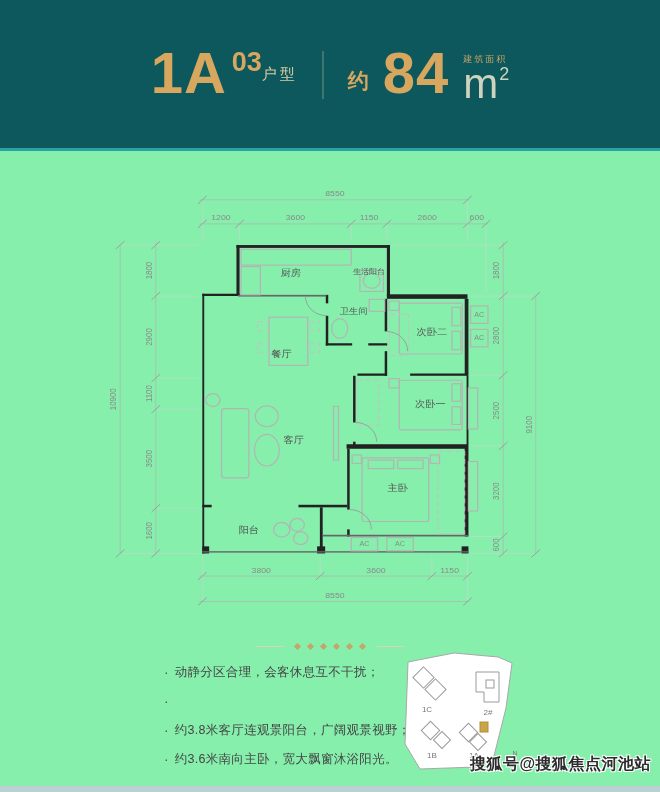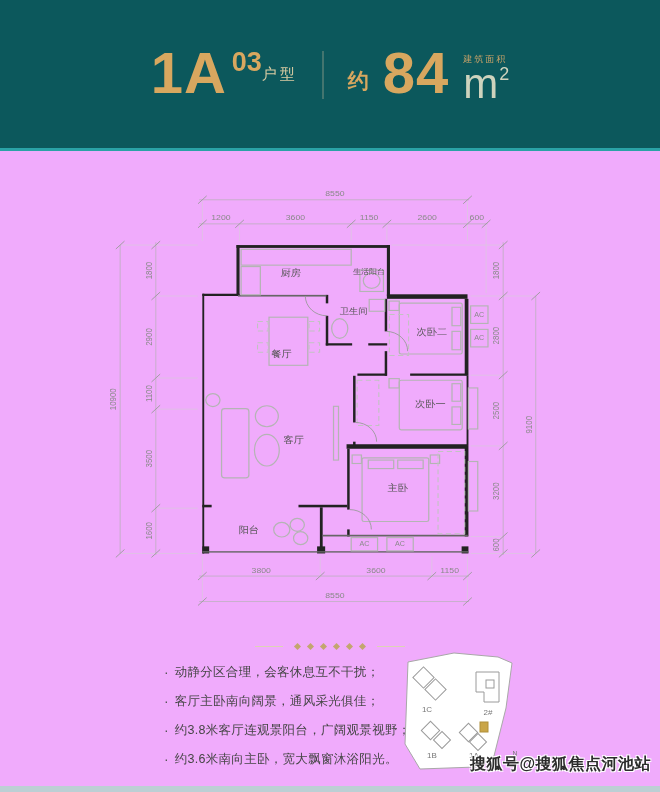--- a/index.html
+++ b/index.html
@@ -1,16 +1,16 @@
 <!DOCTYPE html>
 <html><head>
 <meta charset="utf-8">
 <style>
   html,body{margin:0;padding:0;background:#ffffff;font-family:"Liberation Sans",sans-serif;}
-  .page{position:relative;width:660px;height:792px;overflow:hidden;background:#f0abfc;}
+  .page{position:relative;width:660px;height:792px;overflow:hidden;background:#86efac;}
 
   
   .band{position:absolute;left:0;top:0;width:660px;height:148px;background:#0c585c;
         border-bottom:3px solid #2aa2a6;display:flex;align-items:center;justify-content:center;}
   .band-inner{display:flex;align-items:flex-start;}
   .unit-main{font-size:58px;font-weight:bold;line-height:0.9;color:#d8a75f;letter-spacing:1px;}
   .unit-stack{display:flex;flex-direction:row;margin-left:5px;margin-top:2px;}
   .unit-sub{font-size:27px;font-weight:bold;line-height:1;color:#d8a75f;}
   .unit-label{font-size:15px;color:#d9cba2;letter-spacing:3px;margin-top:16px;}
   .vline{width:2px;height:48px;background:#43756f;margin:4px 24px 0 24px;}
@@ -295,21 +295,20 @@
       <span class="rule"></span>
   </div>
 
   <div class="features">
     <div class="feat-row">
       <span class="feat-dot">·</span>
       <span class="feat-text">动静分区合理，会客休息互不干扰；</span>
     </div>
     <div class="feat-row">
       <span class="feat-dot">·</span>
-      <span class="feat-text">客厅主卧南向阔景，通风采光俱佳；</span>
     </div>
     <div class="feat-row">
       <span class="feat-dot">·</span>
       <span class="feat-text">约3.8米客厅连观景阳台，广阔观景视野；</span>
     </div>
     <div class="feat-row">
       <span class="feat-dot">·</span>
       <span class="feat-text">约3.6米南向主卧，宽大飘窗沐浴阳光。</span>
     </div>
   </div>

